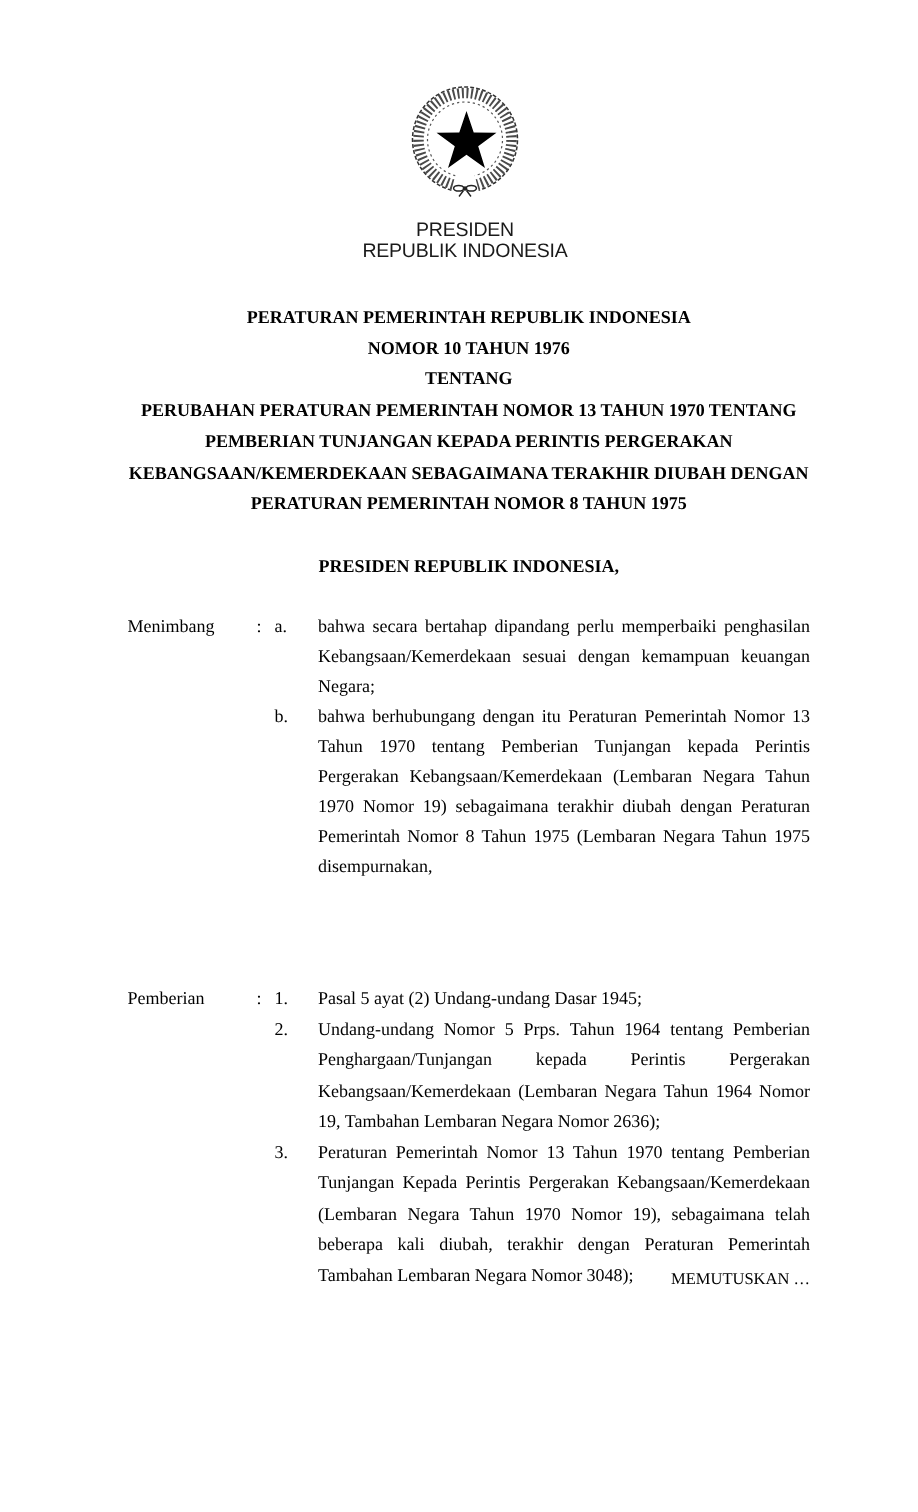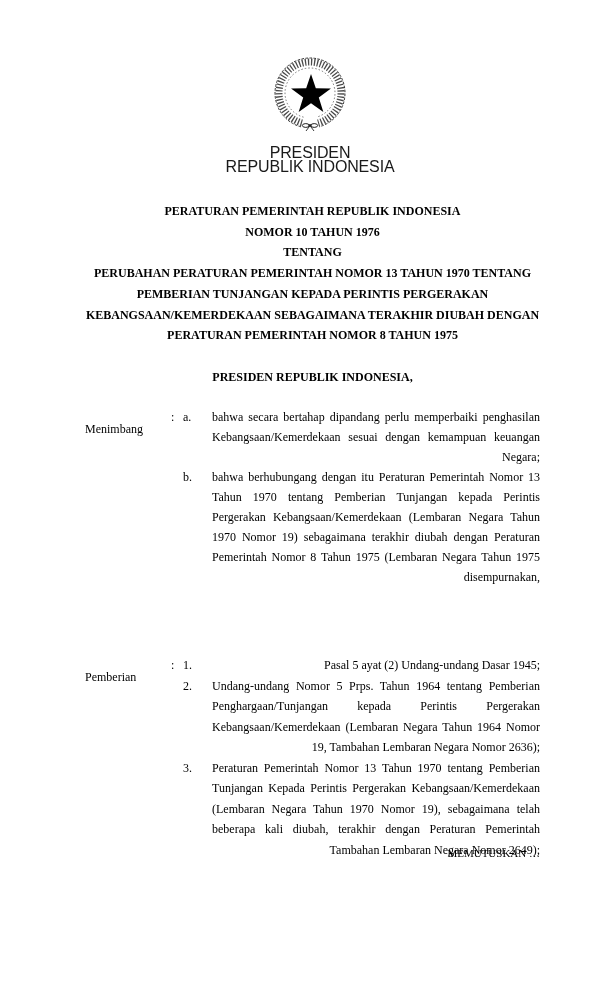--- a/index.html
+++ b/index.html
@@ -20,21 +20,21 @@
       height: 80px;
     }
     .emblem svg { display: block; }
     .letterhead {
       position: absolute;
       left: 210px;
       top: 146px;
       width: 200px;
       text-align: center;
       font-family: "Liberation Sans", sans-serif;
-      font-size: 16px;
+      font-size: 13px;
       line-height: 14px;
       color: #1a1a1a;
       letter-spacing: -0.15px;
     }
     .title {
       position: absolute;
       left: 0;
       top: 201px;
       width: 625px;
       text-align: center;
@@ -55,27 +55,27 @@
       white-space: nowrap;
     }
     .section {
       position: absolute;
       left: 85px;
       width: 455px;
       font-size: 12px;
     }
     .section.menimbang { top: 407px; line-height: 20px; }
     .section.mengingat { top: 655px; line-height: 20.5px; }
-    .sec-label { position: absolute; left: 0; top: 12px; white-space: nowrap; }
+    .sec-label { position: absolute; left: 0; top: 0; white-space: nowrap; }
     .sec-colon { position: absolute; left: 86px; top: 0; }
     .item { position: relative; padding-left: 127px; }
     .marker { position: absolute; left: 98px; top: 0; }
     .lines { width: 328px; }
     .jl { text-align: justify; text-align-last: justify; }
-    .ll { text-align: right; white-space: nowrap; }
+    .ll { text-align: left; white-space: nowrap; }
     .continuation {
       position: absolute;
       top: 827px;
       right: 72px;
       font-size: 11px;
       line-height: 20.4px;
       white-space: nowrap;
       margin-top: 16px;
     }
   </style>
@@ -161,20 +161,20 @@
       </div>
     </div>
 
     <div class="item">
       <span class="marker">3.</span>
       <div class="lines">
         <div class="jl">Peraturan Pemerintah  Nomor 13 Tahun 1970 tentang Pemberian</div>
         <div class="jl">Tunjangan Kepada Perintis Pergerakan Kebangsaan/Kemerdekaan</div>
         <div class="jl">(Lembaran Negara Tahun 1970 Nomor 19), sebagaimana telah</div>
         <div class="jl">beberapa kali diubah, terakhir dengan Peraturan Pemerintah</div>
-        <div class="ll">Tambahan Lembaran Negara Nomor 2649);</div>
+        <div class="ll">Tambahan Lembaran Negara Nomor 3048);</div>
       </div>
     </div>
   </div>
 
   <div class="continuation">MEMUTUSKAN …</div>
 
 </div>
 
 </body></html>

